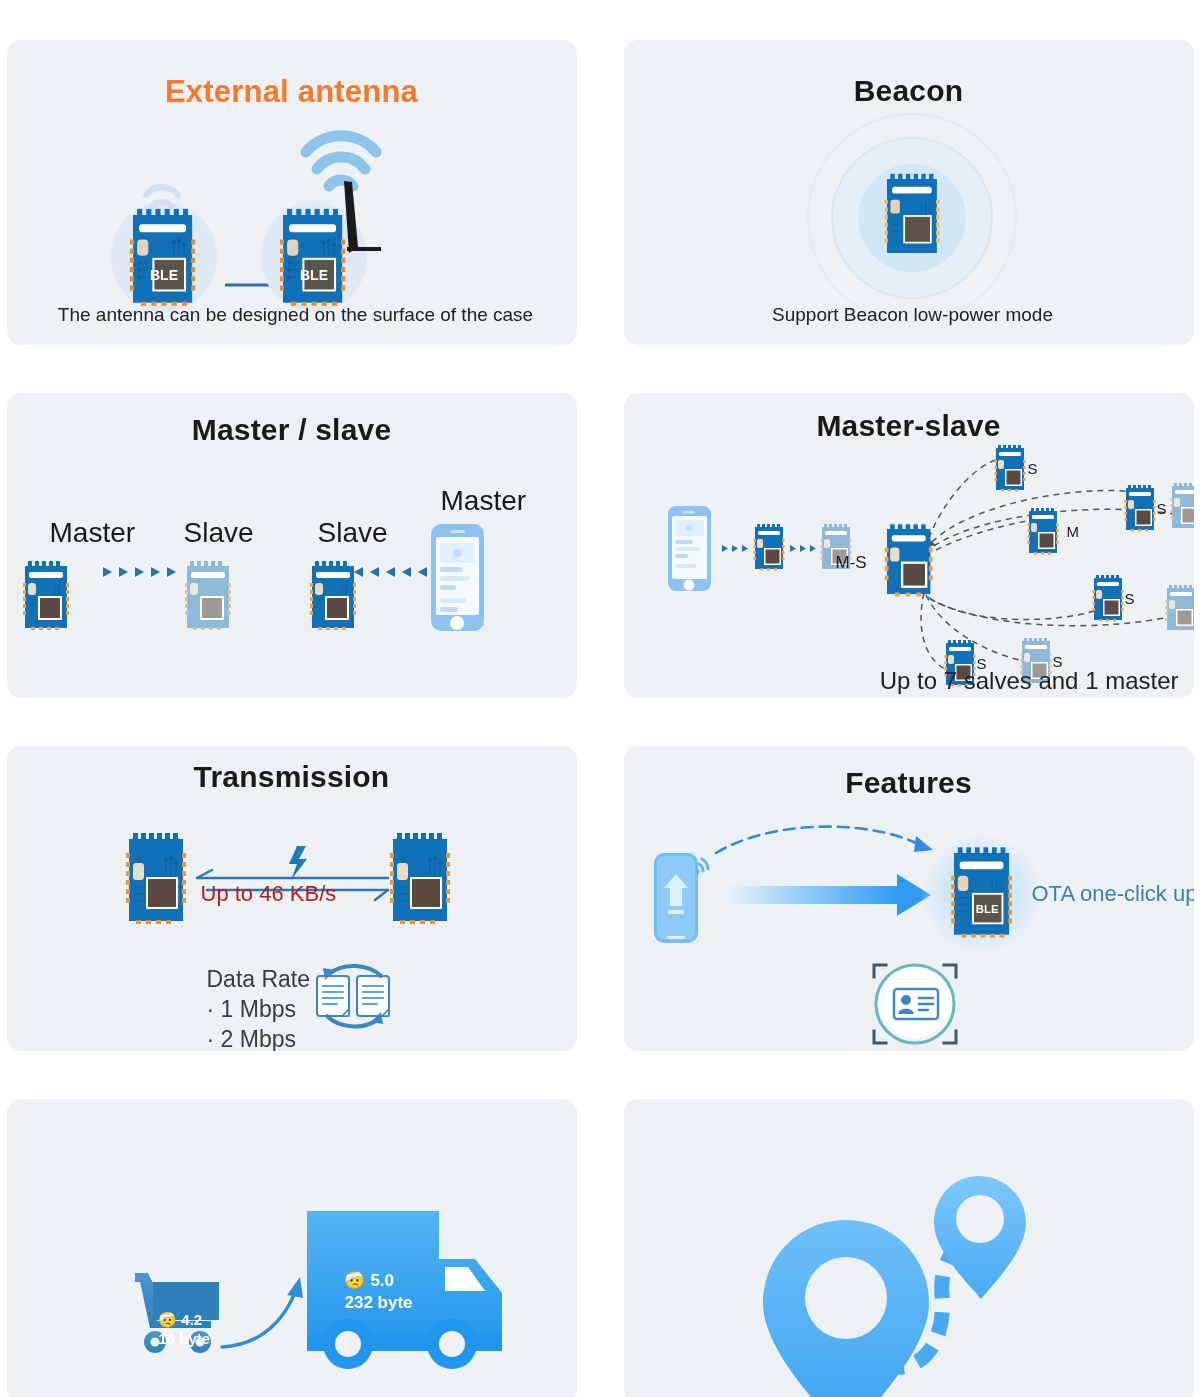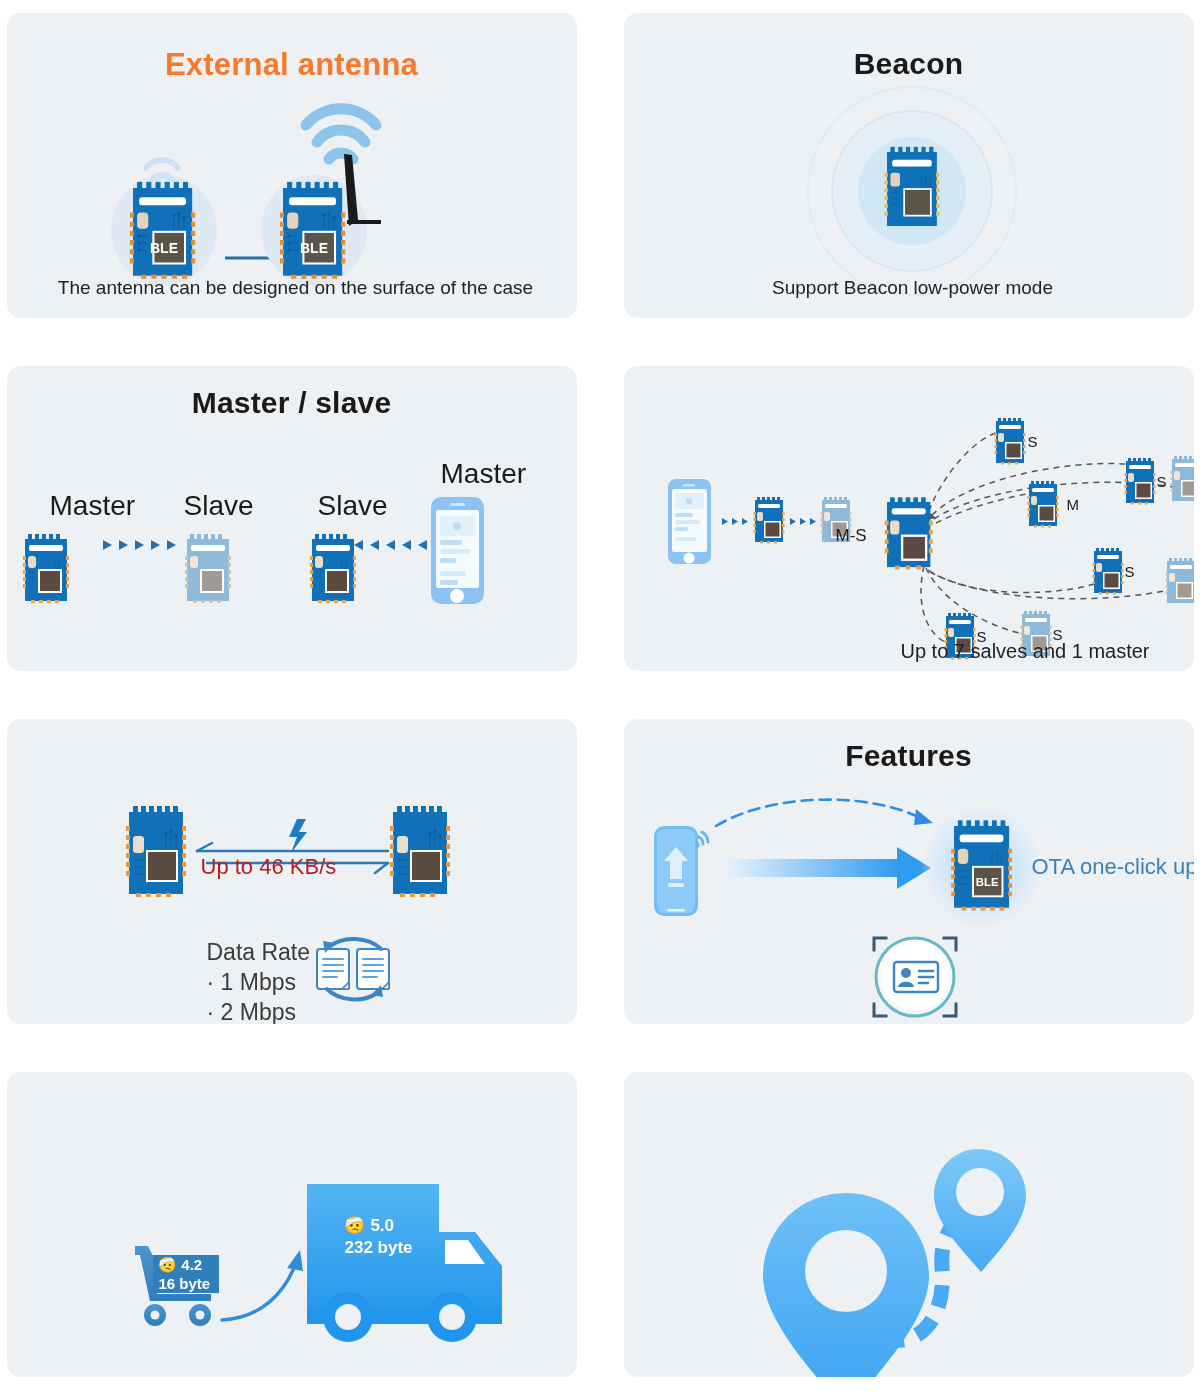--- a/index.html
+++ b/index.html
@@ -7,21 +7,21 @@
     width:1200px;height:1397px;
     background:#ffffff;
     font-family:"Liberation Sans", sans-serif;
     color:#1c1c1c;
     overflow:hidden;
   }
   .grid{
     position:relative;
     width:1200px;height:1397px;
     box-sizing:border-box;
-    padding:13px 7px;
+    padding:40px 7px;
     display:grid;
     grid-template-columns:570px 570px;
     grid-template-rows:305px 305px 305px 305px;
     column-gap:47px;
     row-gap:48px;
     justify-content:center;
   }
   .card{
     position:relative;
     background:#edf1f4;
@@ -40,21 +40,21 @@
   .card-title.orange{color:#f7792b;font-weight:bold;font-size:31px;}
   .caption{
     position:absolute;
     left:8px;right:0;
     text-align:center;
     font-size:19px;
     color:#222;
   }
   .stage{position:absolute;inset:0;}
   svg{display:block;}
-  .abs{position:absolute;}
+  .abs{position:absolute;margin-top:28px;}
 
   
   .lbl{position:absolute;font-size:28px;color:#1a1a1a;white-space:nowrap;}
   .lbl-sm{position:absolute;font-size:15px;color:#1a1a1a;white-space:nowrap;}
   .lbl-ms{position:absolute;font-size:17px;color:#1a1a1a;white-space:nowrap;}
   .ota-text{position:absolute;font-size:22px;color:#3c7fb8;white-space:nowrap;}
   .rate-text{position:absolute;font-size:23px;color:#3b3b3b;line-height:30px;white-space:nowrap;}
   .speed-text{position:absolute;font-size:22px;color:#b91c1c;white-space:nowrap;}
 </style>
 </head>
@@ -292,20 +292,21 @@
         </g>
       </svg>
       <div class="lbl" style="left:43px;top:124px">Master</div>
       <div class="lbl" style="left:177px;top:124px">Slave</div>
       <div class="lbl" style="left:311px;top:124px">Slave</div>
       <div class="lbl" style="left:434px;top:92px">Master</div>
     </div>
   </div>
 
   <div class="card">
+    <div class="card-title" style="top:16px">Master-slave</div>
     <div class="stage">
       <svg width="570" height="305" viewBox="0 0 570 305">
         <defs>
           <g id="node-dark">
             <rect x="0" y="0" width="28" height="42" fill="#1070b8"></rect>
             <rect x="2" y="-3" width="3" height="4" fill="#1070b8"></rect>
               <rect x="7" y="-3" width="3" height="4" fill="#1070b8"></rect>
             <rect x="12" y="-3" width="3" height="4" fill="#1070b8"></rect>
               <rect x="17" y="-3" width="3" height="4" fill="#1070b8"></rect>
             <rect x="22" y="-3" width="3" height="4" fill="#1070b8"></rect>
@@ -426,24 +427,25 @@
       <div class="lbl-ms" style="left:212px;top:160px">M-S</div>
       <div class="lbl-sm" style="left:443px;top:130px">M</div>
       <div class="lbl-sm" style="left:404px;top:67px">S</div>
       <div class="lbl-sm" style="left:533px;top:107px">S</div>
 
       <div class="lbl-sm" style="left:501px;top:197px">S</div>
 
       <div class="lbl-sm" style="left:353px;top:262px">S</div>
       <div class="lbl-sm" style="left:429px;top:260px">S</div>
     </div>
-    <div class="caption" style="top:274px;text-align:center;right:44px;left:auto;font-size:20px">Up to 7 salves and 1 master</div>
+    <div class="caption" style="top:274px;text-align:center;right:15px;left:auto;font-size:24px">Up to 7 salves and 1 master</div>
   </div>
 
   <div class="card">
+    <div class="card-title" style="top:14px">Transmission</div>
     <div class="stage">
       <svg width="570" height="305" viewBox="0 0 570 305">
         <defs>
           <g id="mod-tx">
             <rect x="0" y="0" width="54" height="82" fill="#1070b8"></rect>
             <rect x="4" y="-6" width="5" height="7" fill="#1070b8"></rect>
               <rect x="12" y="-6" width="5" height="7" fill="#1070b8"></rect>
             <rect x="20" y="-6" width="5" height="7" fill="#1070b8"></rect>
               <rect x="28" y="-6" width="5" height="7" fill="#1070b8"></rect>
             <rect x="36" y="-6" width="5" height="7" fill="#1070b8"></rect>

